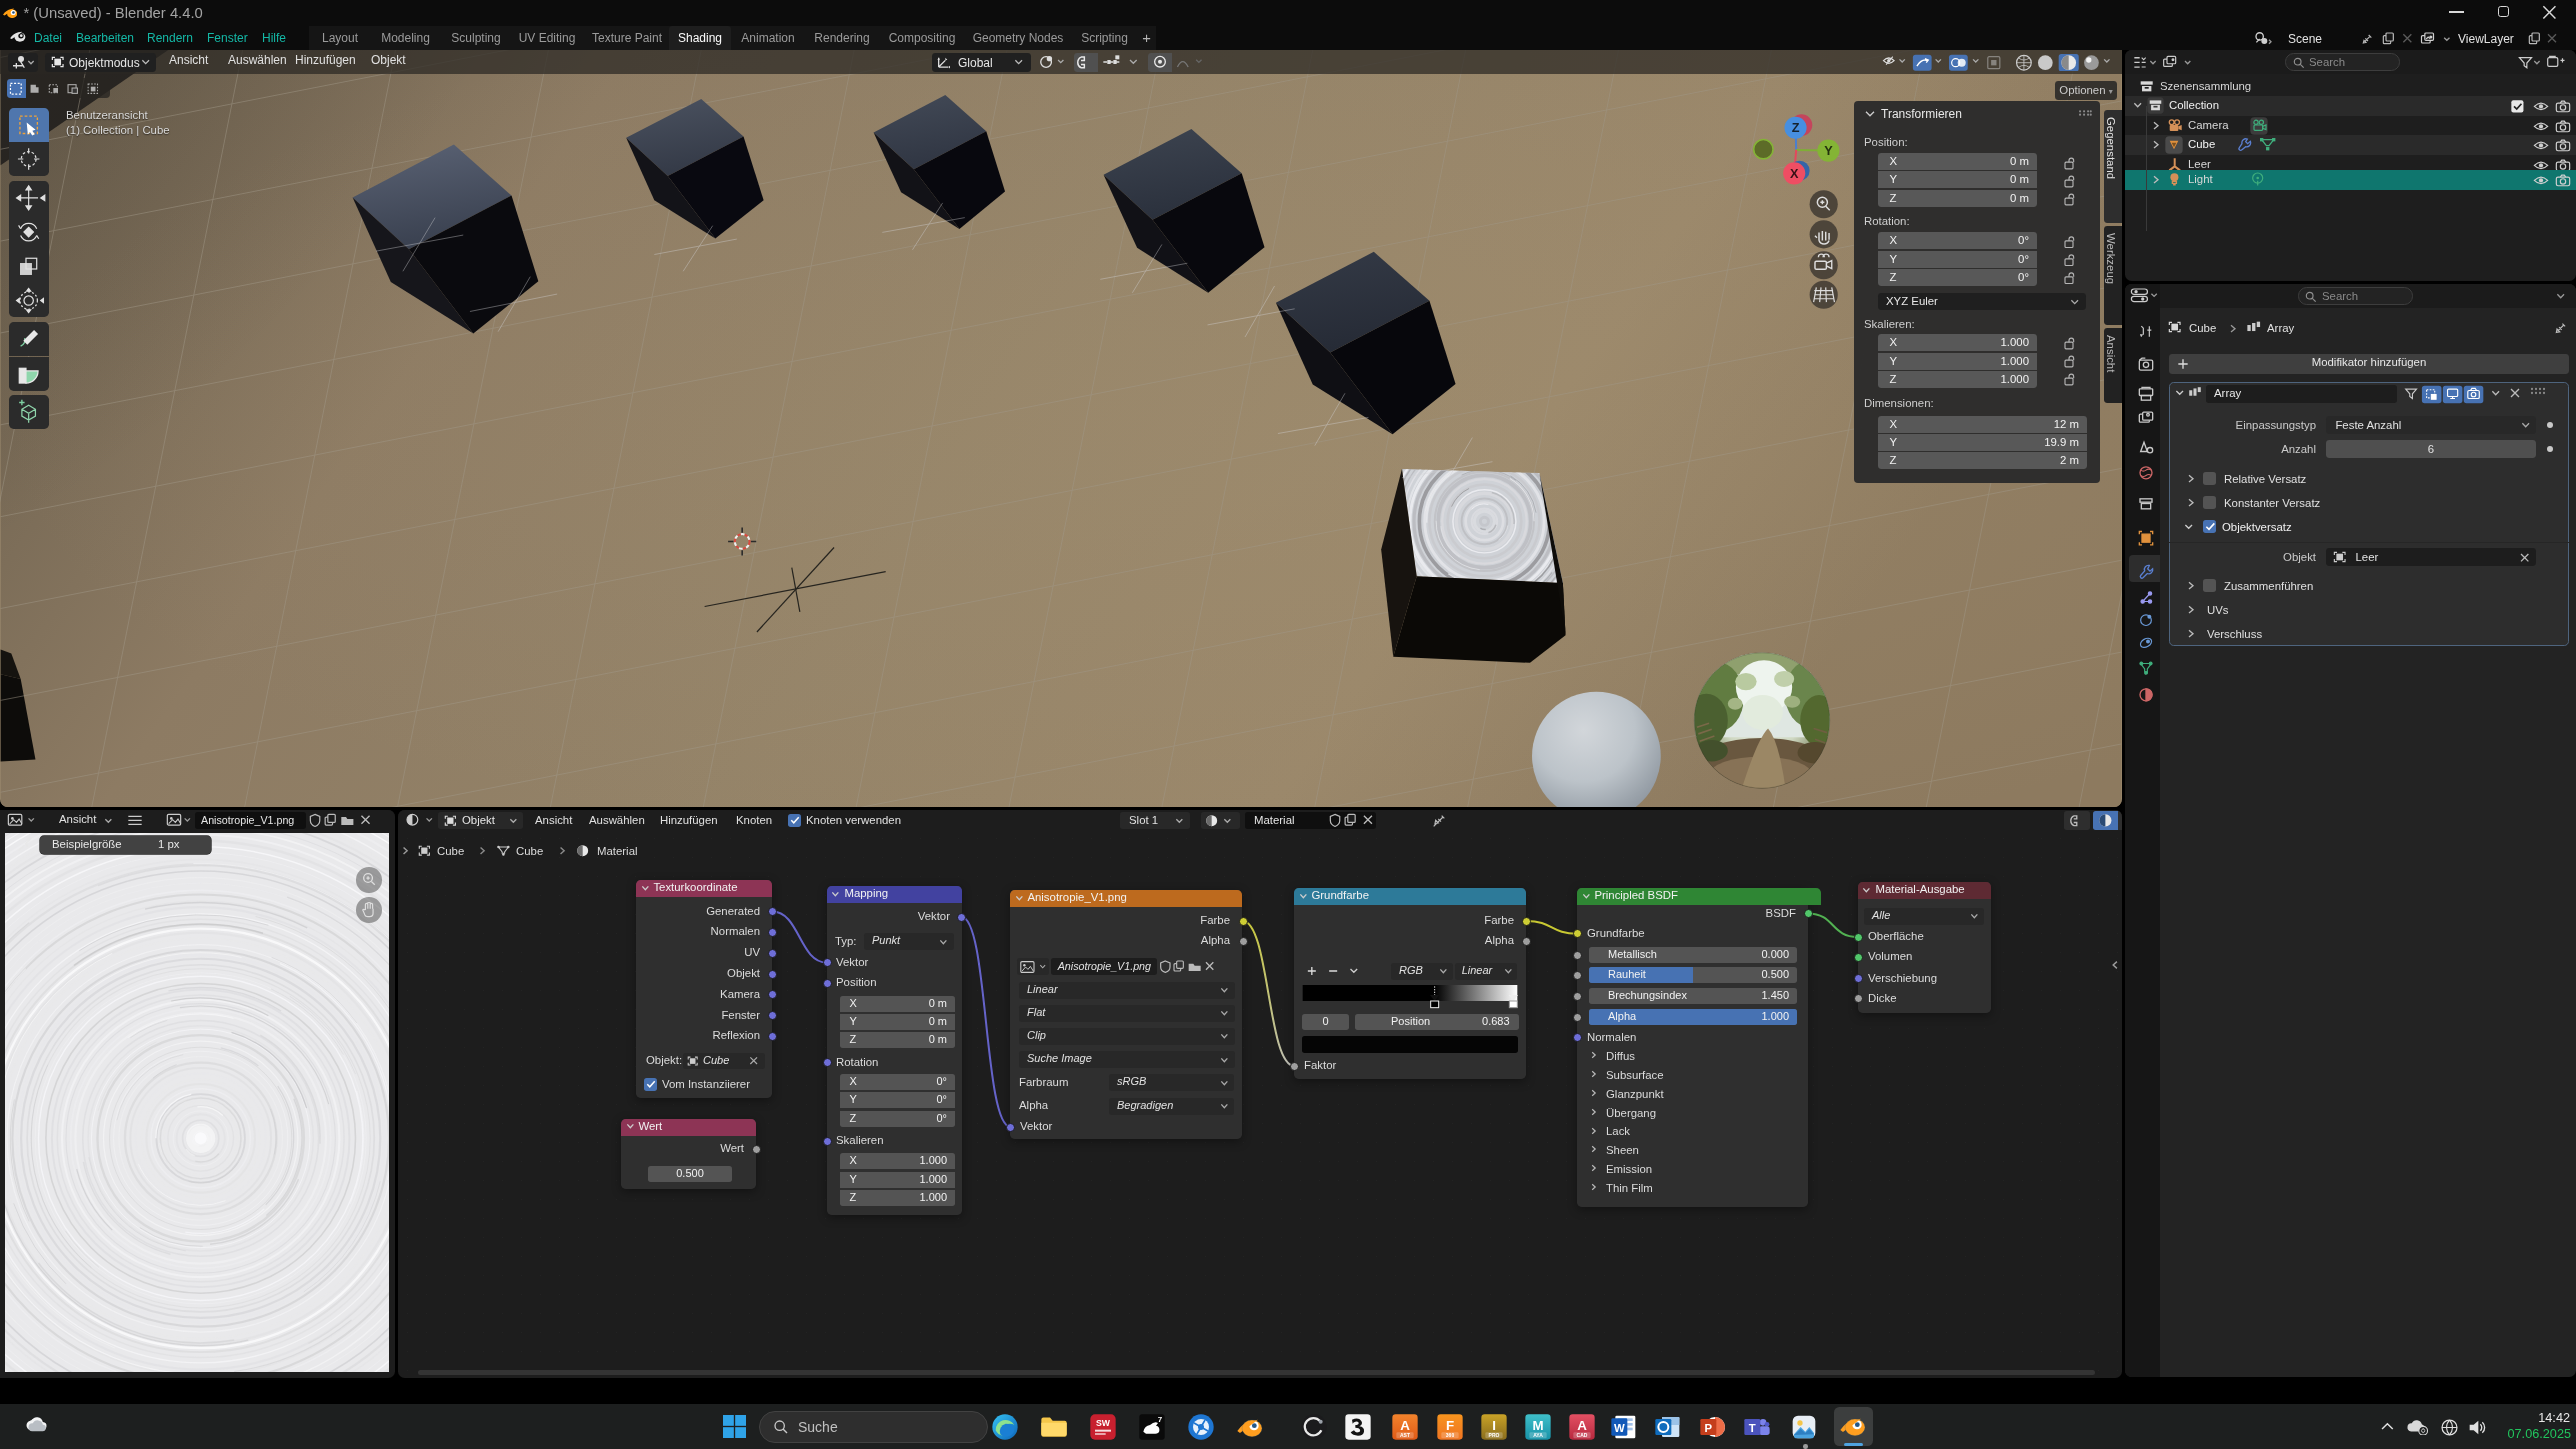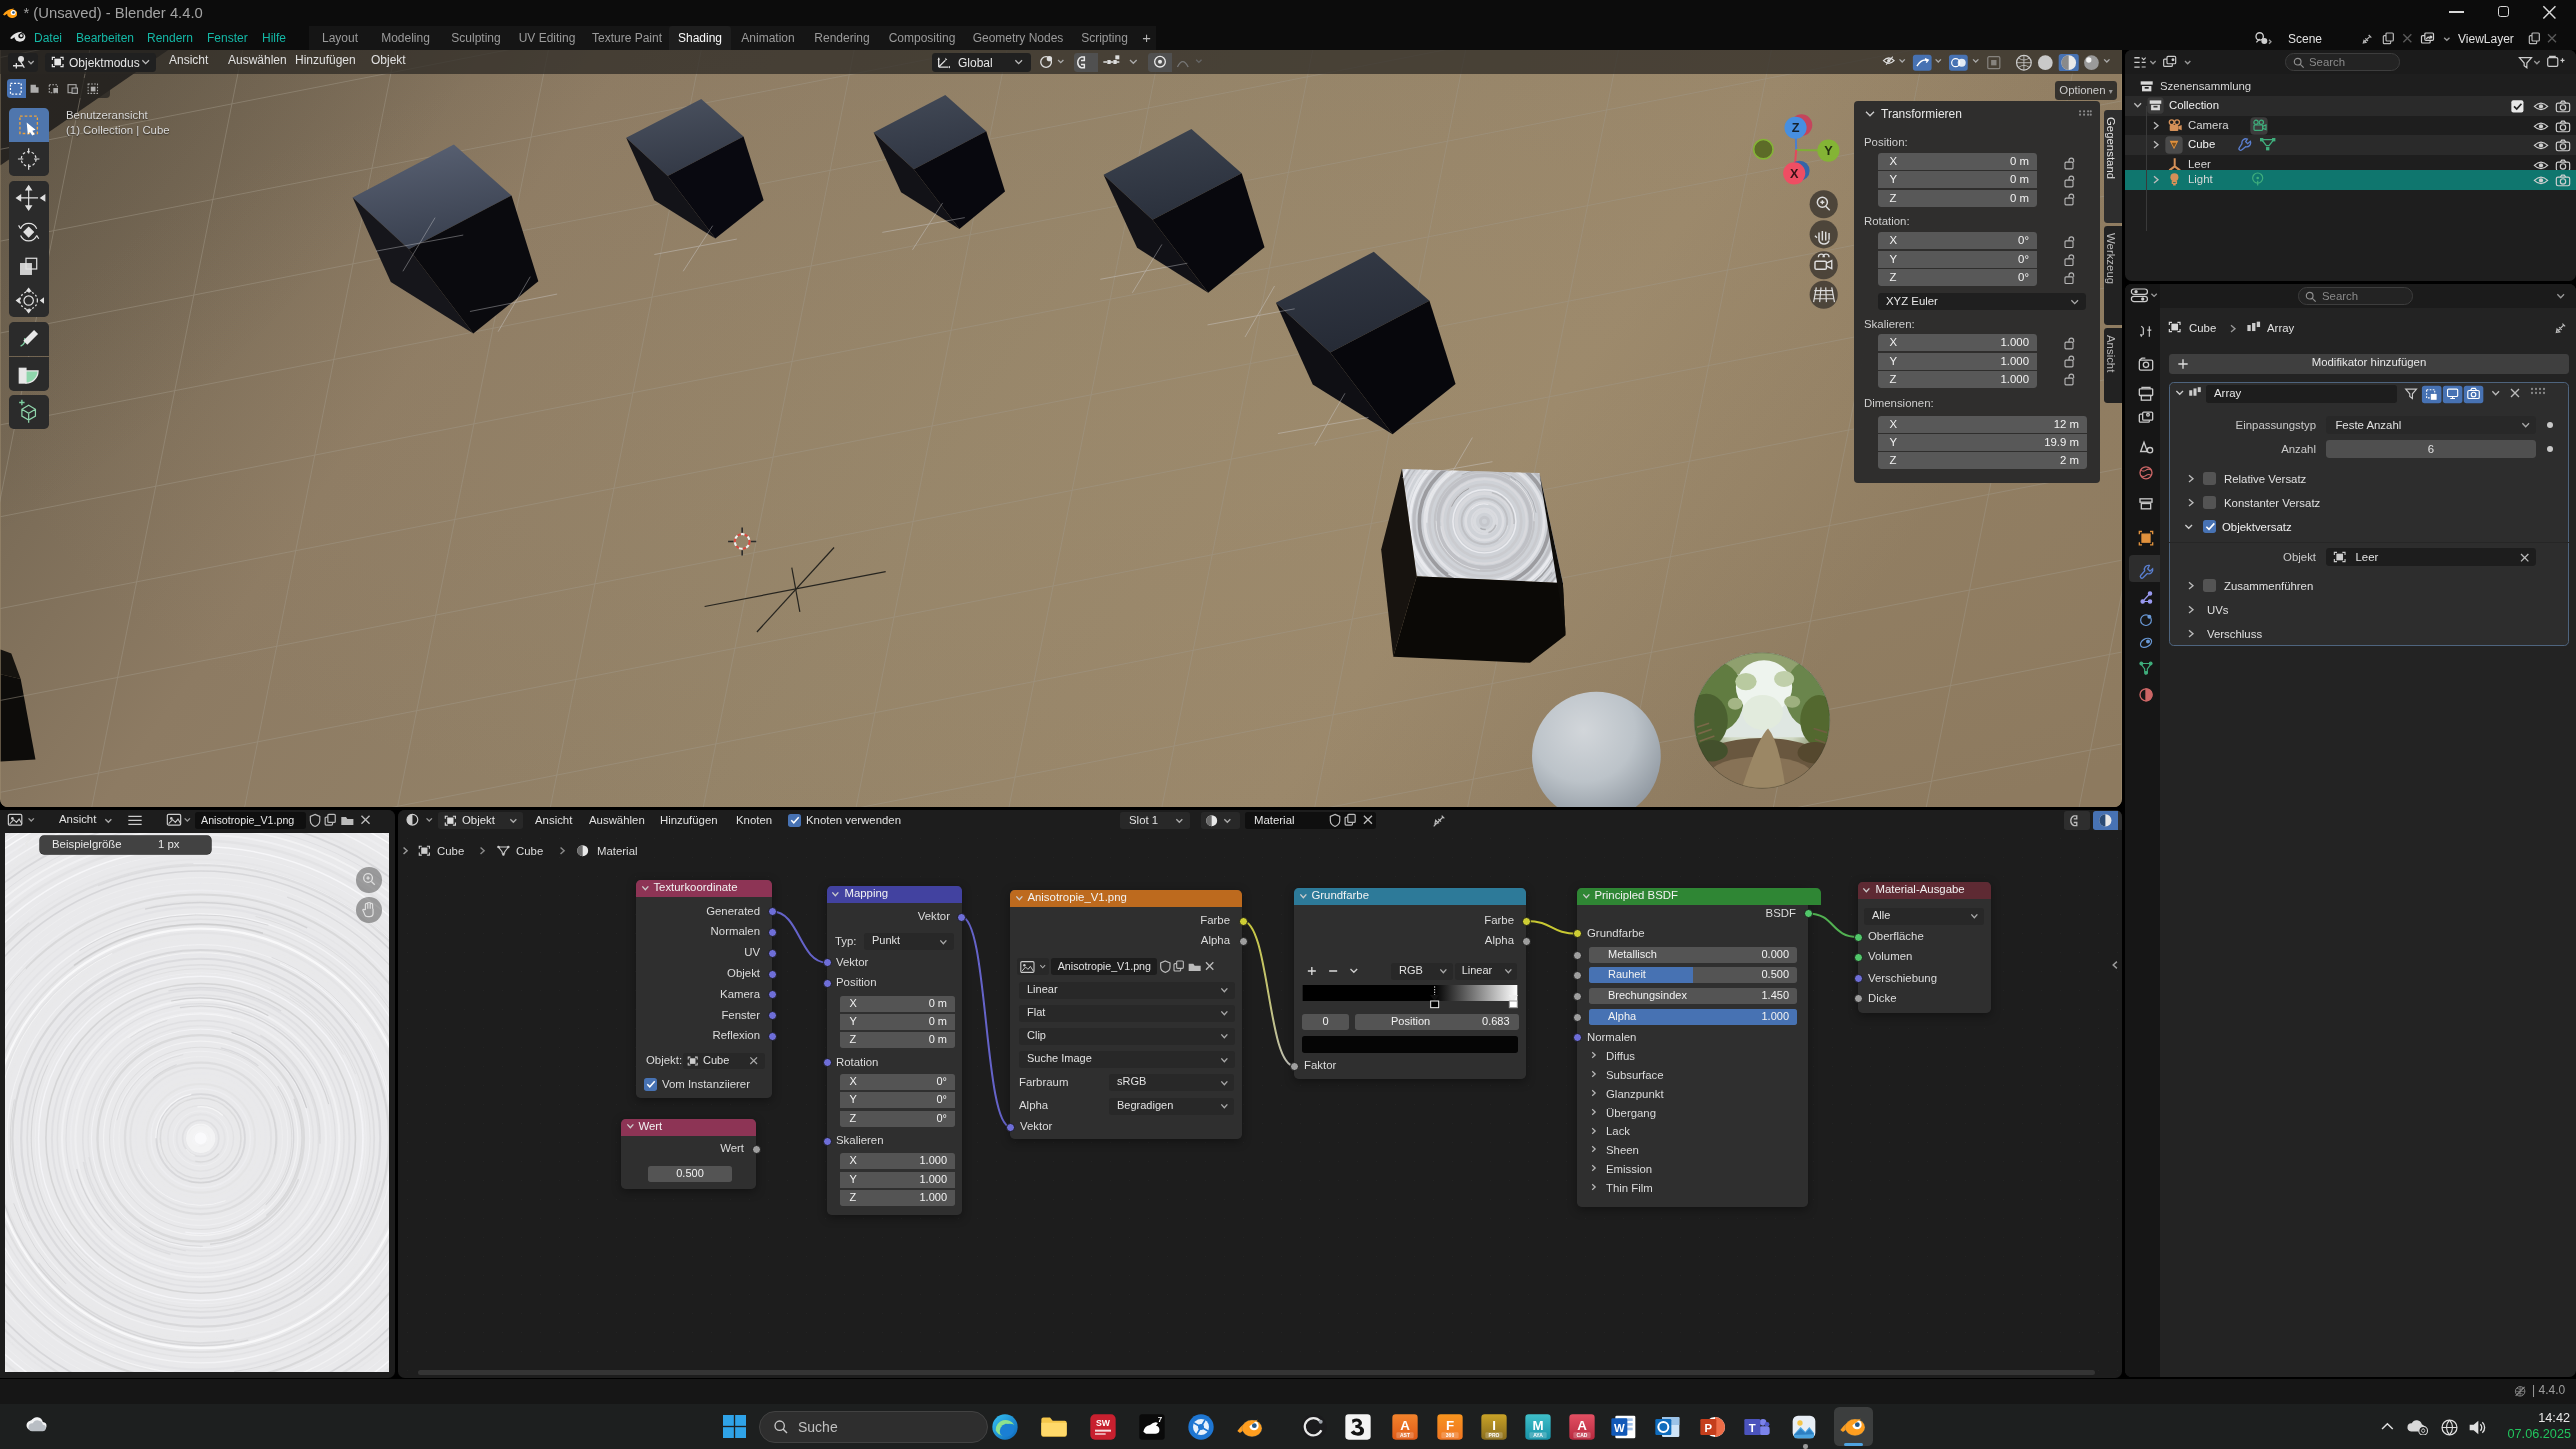--- a/index.html
+++ b/index.html
@@ -62,21 +62,21 @@
     border-radius:6.7px; overflow:hidden; }
 
 
   .node { position:absolute; background:rgba(48,48,48,0.97); border-radius:4.7px;
     box-shadow:0 2.7px 9.4px rgba(0,0,0,0.35); }
   .nhead { position:absolute; left:0; top:0; right:0; height:17px; border-radius:4.7px 4.7px 0 0;
     color:#f2f2f2; font-size:11.4px; }
   .nhead span { position:absolute; left:17.4px; top:1.3px; }
   .ntxt { position:absolute; color:#dcdcdc; font-size:11.4px; }
   .nfld { position:absolute; background:#545454; border-radius:2.7px; color:#f2f2f2; font-size:11px; height:16px; }
-  .ndrop { position:absolute; background:#282828; border-radius:2.7px; color:#e2e2e2; font-size:11px; height:17px; }
+  .ndrop { position:absolute; background:#282828; border-radius:2.7px; color:#e2e2e2; font-size:11px; height:17px;font-style:italic; }
   .sock { position:absolute; width:8.7px; height:8.7px; border-radius:50%; border:1px solid #191919; }
   
   #statusbar { left:0; top:1379px; width:2576px; height:25px; background:#161616; }
   #taskbar { left:0; top:1404px; width:2576px; height:45px; background:#1d1f1f; }
 </style>
 </head>
 <body>
 <div id="stage">
   <div id="titlebar" class="abs"></div>
   <svg class="abs" style="left:2.7px;top:6.7px" width="14.8" height="11.4" viewBox="0 0 58 44">
@@ -1783,28 +1783,20 @@
       </svg>
     <div class="ntxt" style="left:1470px;top:120px">Oberfläche</div>
     <div class="sock" style="left:1456px;top:123px;background:#51c76a"></div>
     <div class="ntxt" style="left:1470px;top:140px">Volumen</div>
     <div class="sock" style="left:1456px;top:143px;background:#51c76a"></div>
     <div class="ntxt" style="left:1470px;top:162px">Verschiebung</div>
     <div class="sock" style="left:1456px;top:164px;background:#6e6ed8"></div>
     <div class="ntxt" style="left:1470px;top:182px">Dicke</div>
     <div class="sock" style="left:1456px;top:184px;background:#9e9e9e"></div>
   </div>
-  <div id="statusbar" class="abs">
-    <svg class="abs" style="left:2514px;top:6px" width="13.4" height="12.7" viewBox="0 0 24 22">
-      <circle cx="11" cy="11" r="8.5" fill="none" stroke="#8f8f8f" stroke-width="1.6"></circle>
-      <path d="M2.5 11 h17 M11 2.5 v17 M5 5.5 q6 4 12 0 M5 16.5 q6 -4 12 0" stroke="#8f8f8f" stroke-width="1.2" fill="none"></path>
-      <path d="M3 19 L19 3" stroke="#8f8f8f" stroke-width="1.8"></path>
-    </svg>
-    <div class="abs" style="left:2532px;top:4px;color:#9e9e9e;font-size:12px">| 4.4.0</div>
-  </div>
   <div id="taskbar" class="abs"></div>
   <svg class="abs" style="left:24px;top:1414px" width="27" height="24" viewBox="0 0 40 36">
   <circle cx="16" cy="16" r="9" fill="#d8dadc"></circle>
   <path d="M10 24 a7 7 0 0 1 1 -14 a9 9 0 0 1 17 2 a6 6 0 0 1 -1 12 Z" fill="#f2f3f4"></path>
   <path d="M12 26 a6 6 0 0 1 1 -12 a8 8 0 0 1 15 2 a5 5 0 0 1 -1 10 Z" fill="#b9bec4"></path>
 </svg>
   <svg class="abs" style="left:723px;top:1415px" width="23" height="23" viewBox="0 0 34 34">
   <rect x="0" y="0" width="16" height="16" fill="#2fa3e8"></rect>
       <rect x="18" y="0" width="16" height="16" fill="#2fa3e8"></rect>
   <rect x="0" y="18" width="16" height="16" fill="#2fa3e8"></rect>

